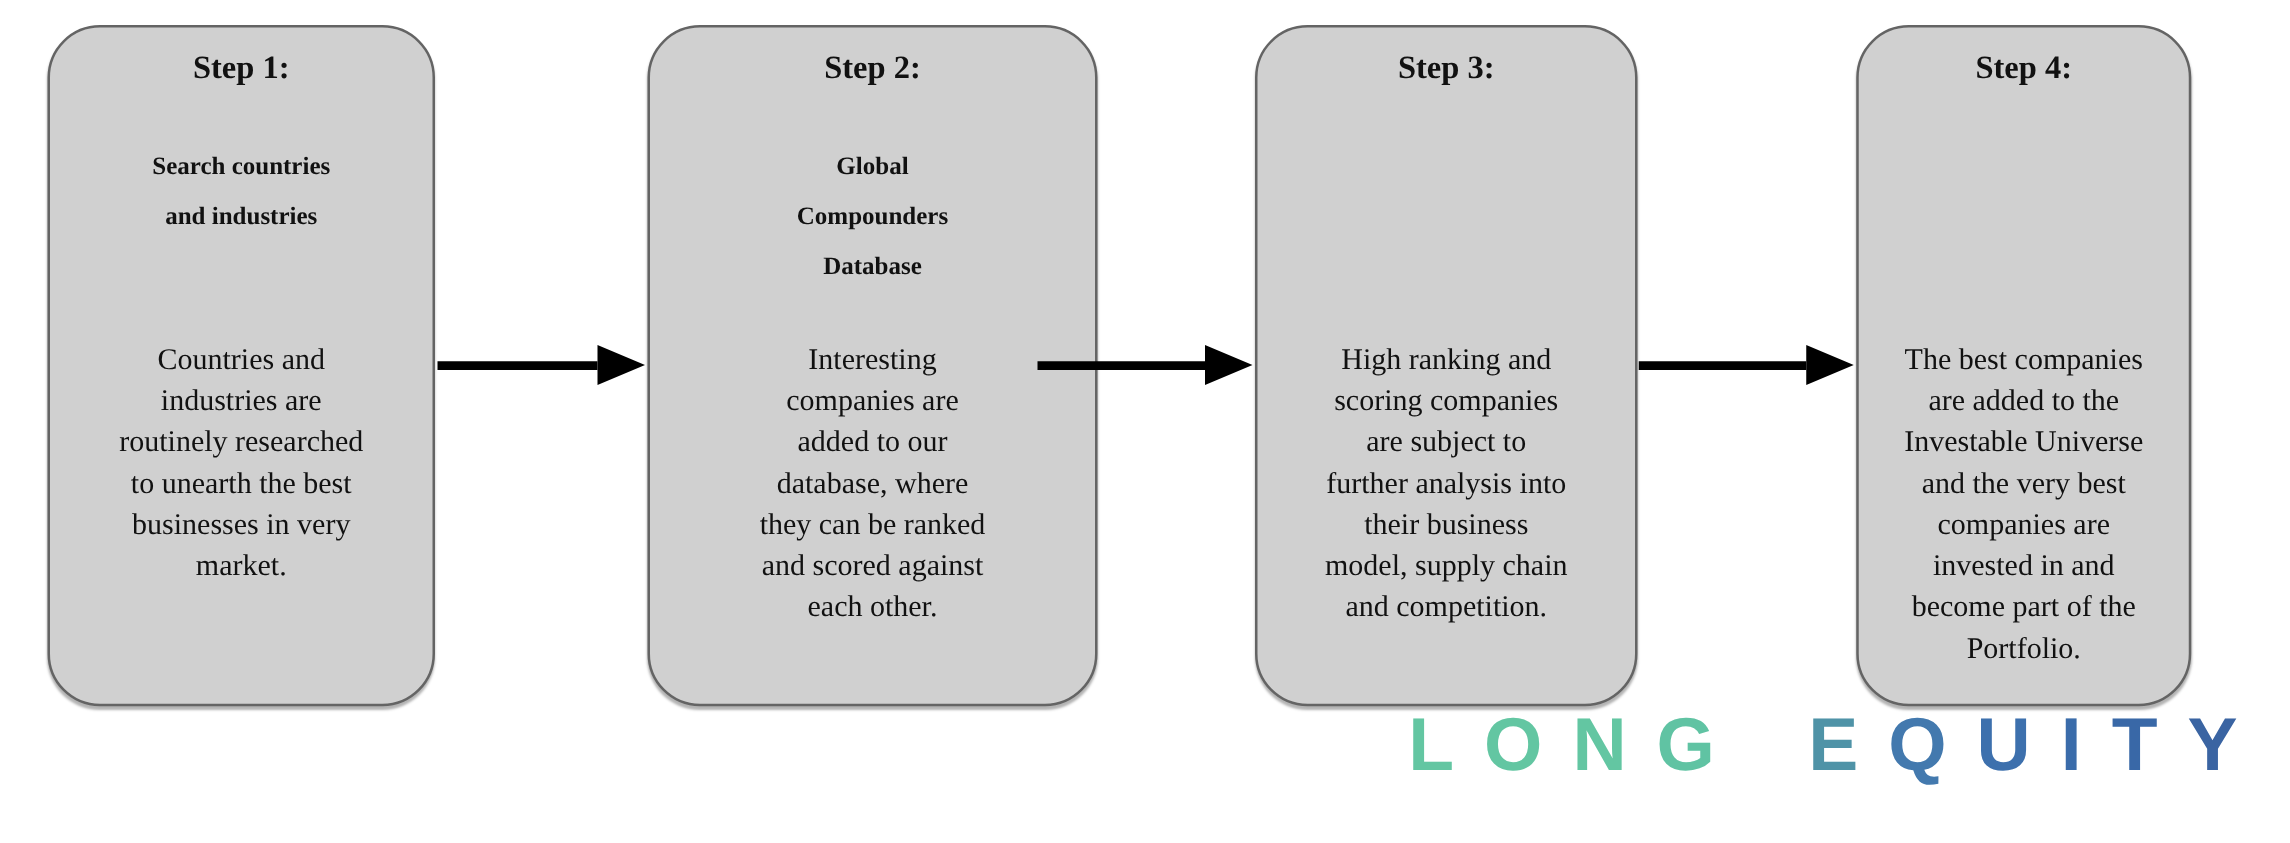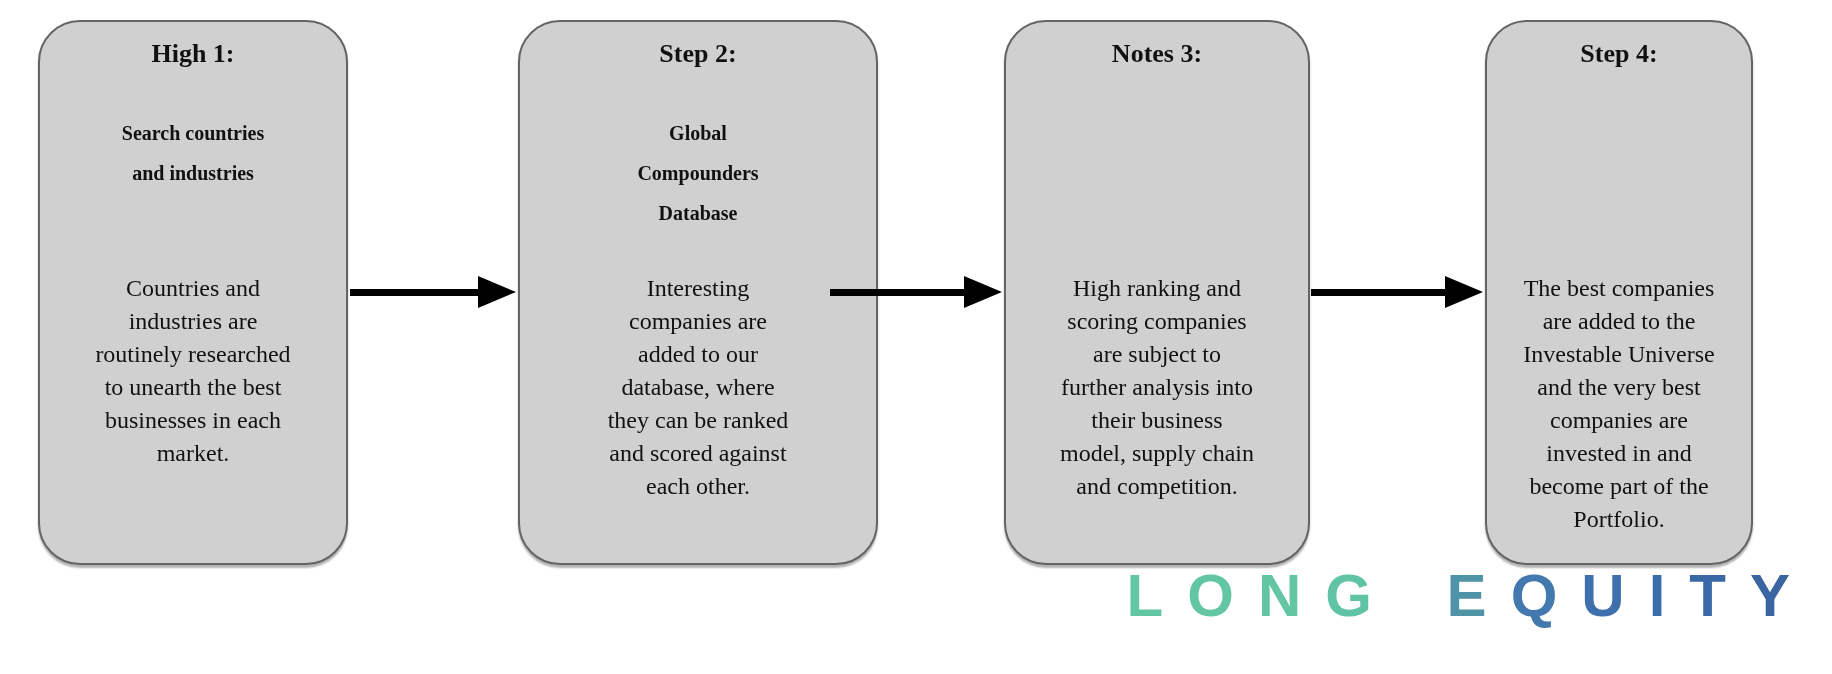--- a/index.html
+++ b/index.html
@@ -86,28 +86,28 @@
     white-space: nowrap;
   }
   .logo .logo-space { padding: 0 5px; }
 </style>
 </head>
 <body>
 
 <div class="canvas">
 
   <div class="step-box box-1">
-    <div class="step-label">High 1:</div>
+    <div class="step-label">Step 1:</div>
     <div class="step-title">Search countries
 and industries</div>
     <div class="step-body">Countries and
 industries are
 routinely researched
 to unearth the best
-businesses in each
+businesses in very
 market.</div>
   </div>
 
   <div class="flow-arrow arrow-1">
     <div class="arrow-shaft"></div>
     <div class="arrow-head"></div>
   </div>
 
   <div class="step-box box-2">
     <div class="step-label">Step 2:</div>
@@ -122,21 +122,21 @@
 and scored against
 each other.</div>
   </div>
 
   <div class="flow-arrow arrow-2">
     <div class="arrow-shaft"></div>
     <div class="arrow-head"></div>
   </div>
 
   <div class="step-box box-3">
-    <div class="step-label">Notes 3:</div>
+    <div class="step-label">Step 3:</div>
     <div class="step-body">High ranking and
 scoring companies
 are subject to
 further analysis into
 their business
 model, supply chain
 and competition.</div>
   </div>
 
   <div class="flow-arrow arrow-3">

